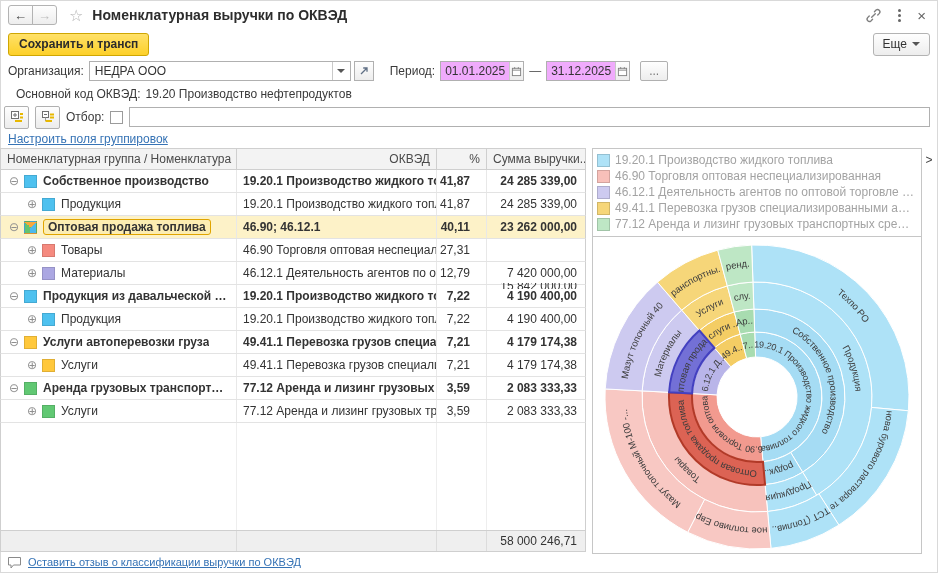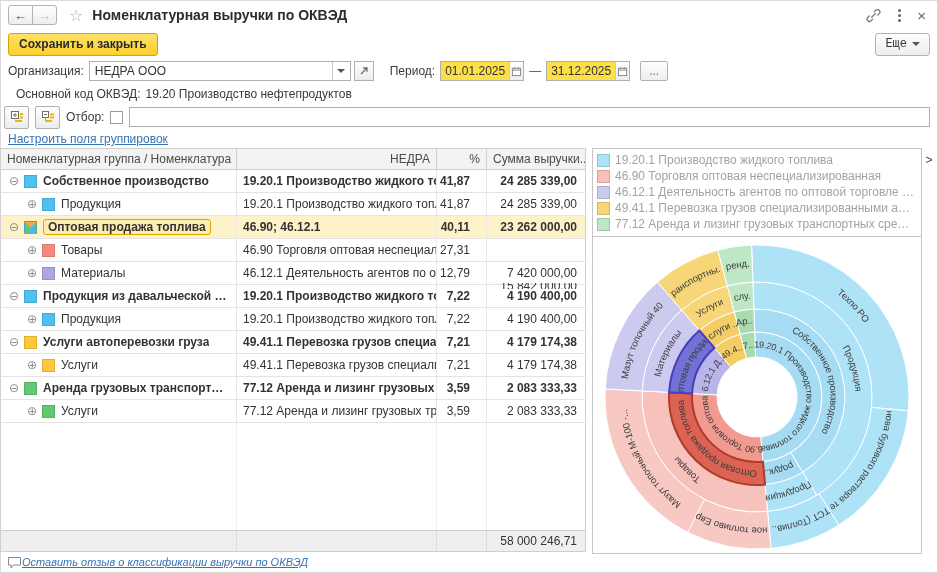--- a/index.html
+++ b/index.html
@@ -14,31 +14,31 @@
   .star{color:#b5b5b5;font-size:16px;margin:0 9px 0 12px;}
   .page-title{font-size:14px;font-weight:bold;color:#2d2d2d;}
   .title-icons{margin-left:auto;display:flex;align-items:center;gap:16px;padding-right:12px;}
   .kebab{display:inline-flex;flex-direction:column;gap:2px;}
   .kebab i{width:3px;height:3px;border-radius:50%;background:#666;}
   .close-x{font-size:15px;color:#666;line-height:1;}
 
   
   .cmdbar{position:absolute;left:0;top:30px;width:100%;height:28px;display:flex;align-items:center;padding:0 8px;box-sizing:border-box;}
   .btn-save{height:21px;padding:0 10px;background:linear-gradient(#ffe169,#fdd029);border:1px solid #cfa602;border-radius:3px;font-weight:bold;font-size:12px;color:#2b2b2b;display:flex;align-items:center;}
-  .btn-more{margin-left:auto;height:21px;padding:0 9px;border:1px solid #b3b3b3;border-radius:3px;background:linear-gradient(#fefefe,#ededed);display:flex;align-items:center;gap:5px;color:#333;font-family:Liberation Mono, monospace;}
+  .btn-more{margin-left:auto;height:21px;padding:0 9px;border:1px solid #b3b3b3;border-radius:3px;background:linear-gradient(#fefefe,#ededed);display:flex;align-items:center;gap:5px;color:#333;}
   .caret{width:0;height:0;border-left:4px solid transparent;border-right:4px solid transparent;border-top:4px solid #555;}
 
   
   .paramsrow{position:absolute;left:0;top:58px;width:100%;height:26px;display:flex;align-items:center;padding-left:8px;box-sizing:border-box;}
   .lbl{color:#3a3a3a;}
   .combo{display:flex;align-items:center;width:262px;height:20px;border:1px solid #b0b0b0;margin-left:5px;box-sizing:border-box;background:#fff;}
   .combo .val{flex:1;padding:0 5px;white-space:nowrap;overflow:hidden;}
   .combo .dd{width:17px;align-self:stretch;border-left:1px solid #c9c9c9;display:flex;align-items:center;justify-content:center;}
   .sqbtn{width:20px;height:20px;border:1px solid #b0b0b0;background:linear-gradient(#fefefe,#ededed);display:flex;align-items:center;justify-content:center;margin-left:3px;box-sizing:border-box;}
-  .datebox{display:flex;align-items:center;width:84px;height:20px;border:1px solid #b0b0b0;box-sizing:border-box;background:#fde047;}
+  .datebox{display:flex;align-items:center;width:84px;height:20px;border:1px solid #b0b0b0;box-sizing:border-box;background:#f0abfc;}
   .datebox .val{flex:1;padding:0 4px;}
   .datebox .cal{width:17px;align-self:stretch;border-left:1px solid #c9c9c9;display:flex;align-items:center;justify-content:center;background:linear-gradient(#fefefe,#ededed);}
   .dash{margin:0 5px;color:#555;}
   .btn-dots{width:28px;height:20px;border:1px solid #b0b0b0;border-radius:2px;background:linear-gradient(#fefefe,#ededed);color:#777;display:flex;align-items:center;justify-content:center;margin-left:10px;box-sizing:border-box;}
 
   .okvedrow{position:absolute;left:16px;top:84px;width:100%;height:20px;display:flex;align-items:center;box-sizing:border-box;color:#3a3a3a;}
   .okvedrow .v{margin-left:5px;}
 
   
   .filterrow{position:absolute;left:0;top:104px;width:100%;height:26px;display:flex;align-items:center;padding:0 8px 0 4px;box-sizing:border-box;gap:6px;}
@@ -73,21 +73,21 @@
 
   
   .chart-panel{position:absolute;left:592px;top:148px;width:330px;height:406px;border:1px solid #c6c6c6;box-sizing:border-box;background:#fff;}
   .legend{border-bottom:1px solid #c6c6c6;padding:3px 6px 4px 4px;}
   .legend-item{display:flex;align-items:center;height:16px;white-space:nowrap;overflow:hidden;}
   .legend-swatch{width:13px;height:13px;flex:0 0 13px;margin-right:5px;border:1px solid rgba(0,0,0,.15);box-sizing:border-box;}
   .legend-label{color:#a3a3a3;font-size:12px;overflow:hidden;text-overflow:ellipsis;}
   .panel-collapse{position:absolute;right:3px;top:153px;width:12px;height:16px;color:#444;font-size:12px;text-align:center;cursor:pointer;}
 
   
-  .footer{position:absolute;left:0;bottom:2px;height:18px;display:flex;align-items:center;padding-left:7px;font-style:italic;}
+  .footer{position:absolute;left:0;bottom:2px;height:18px;display:flex;align-items:center;gap:6px;padding-left:7px;}
   .footer a.link{font-size:11px;}
 </style>
 </head>
 <body>
 
 <div class="window">
 
   <div class="titlebar">
     <div class="navbtn back">
         <span>←</span>
@@ -104,21 +104,21 @@
       <span class="kebab">
           <i></i>
           <i></i>
           <i></i>
         </span>
       <span class="close-x">×</span>
     </div>
   </div>
 
   <div class="cmdbar">
-    <div class="btn-save">Сохранить и закрыть</div>
+    <div class="btn-save">Сохранить и трансп</div>
     <div class="btn-more">
       <span>Еще</span>
       <span class="caret"></span>
     </div>
   </div>
 
   <div class="paramsrow">
     <span class="lbl">Организация:</span>
     <div class="combo">
       <span class="val">НЕДРА ООО</span>
@@ -189,21 +189,21 @@
     <input class="filter-input" value="" style="">
   </div>
 
   <div class="grouplinkrow">
     <a class="link">Настроить поля группировок</a>
   </div>
 
   <div class="table-area">
     <div class="t-header">
       <div class="c c-name">Номенклатурная группа / Номенклатура</div>
-      <div class="c c-okved">НЕДРА</div>
+      <div class="c c-okved">ОКВЭД</div>
       <div class="c c-pct">%</div>
       <div class="c c-sum" style="border-right:none">Сумма выручки...</div>
     </div>
     <div id="t-body">
         <div class="t-row bold">
           <div class="c c-name">
             <span class="expander">⊖</span>
             <span class="swatch" style="background: rgb(78, 193, 239);"></span>
             <span class="name-label">Собственное производство</span>
           </div>

